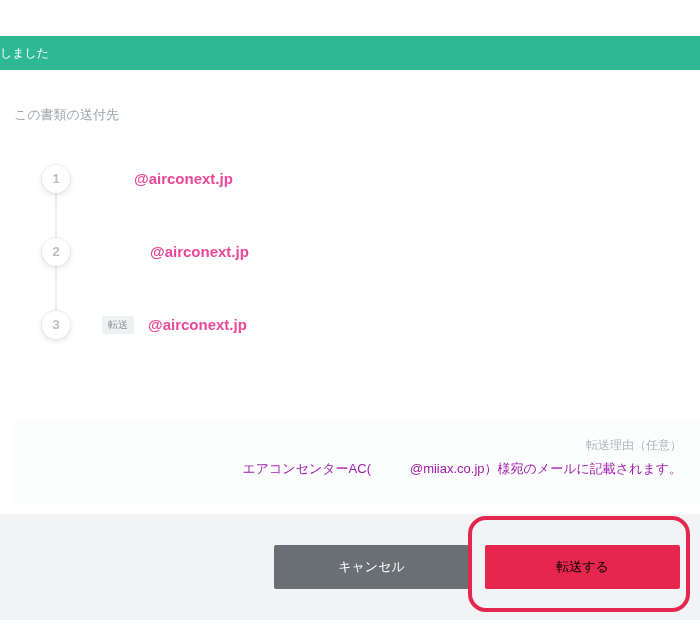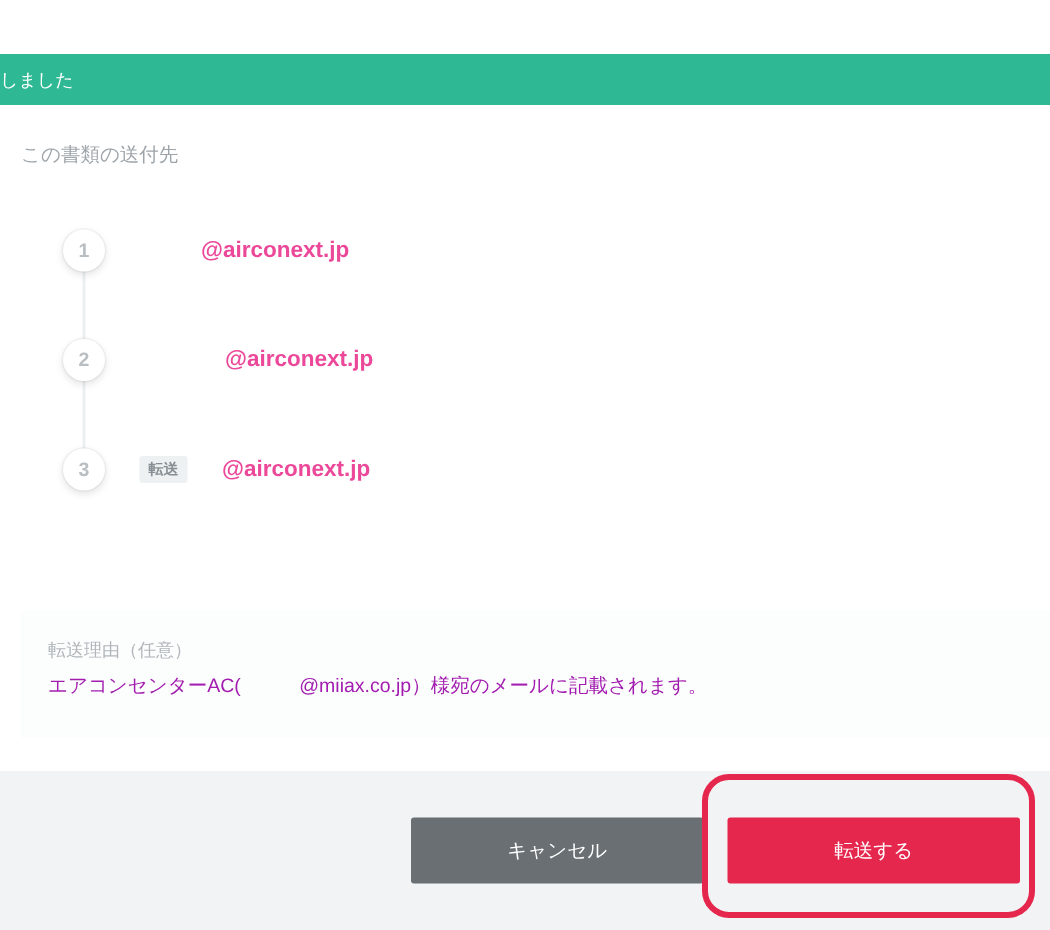--- a/index.html
+++ b/index.html
@@ -25,21 +25,21 @@
       background: #2fb894;
       color: #ffffff;
       font-size: 12px;
       padding: 11px 0;
       line-height: 1;
     }
     
     .section-title {
       color: #9ea5aa;
       font-size: 13px;
-      padding: 24px 0 18px 14px;
+      padding: 36px 0 18px 14px;
       font-weight: 500;
     }
     
     .recipients-list {
       padding-left: 14px;
     }
     
     .recipient-row {
       display: flex;
       align-items: center;
@@ -71,22 +71,21 @@
       width: 2px;
       height: 46px;
       background: #ecf0f1;
       z-index: 1;
     }
     
     .badge-wrap {
       width: 50px;
       margin-left: 14px;
       display: flex;
-      justify-content: center;
-      font-weight: bold;
+      justify-content: flex-end;
     }
     
     .transfer-badge {
       background: #eef1f2;
       color: #878f94;
       font-size: 10px;
       padding: 2px 6px;
       border-radius: 2px;
     }
     
@@ -95,20 +94,21 @@
       font-weight: 700;
       color: #ec4899;
       flex: 1;
       padding: 12px 0;
     }
     
     .reason-section {
       margin: 58px 0 0 14px;
       background: #fcfdfd;
       padding: 18px 18px 26px 18px;
+      text-align: right;
     }
     
     .reason-label {
       color: #b0b6ba;
       font-size: 12px;
       margin-bottom: 6px;
     }
     
     .reason-hint {
       color: #a21caf;
@@ -142,21 +142,21 @@
       font-family: inherit;
     }
     
     .btn-cancel {
       background: #696f73;
       color: #ffffff;
     }
     
     .btn-primary {
       background: #e6274d;
-      color: #ffffff;
+      color: #000000;
       font-family: Liberation Mono, monospace;
     }
     
     .highlight-box {
       position: absolute;
       border: 4px solid #e6274d;
       border-radius: 18px;
       pointer-events: none;
       right: 10px;
       bottom: 8px;

